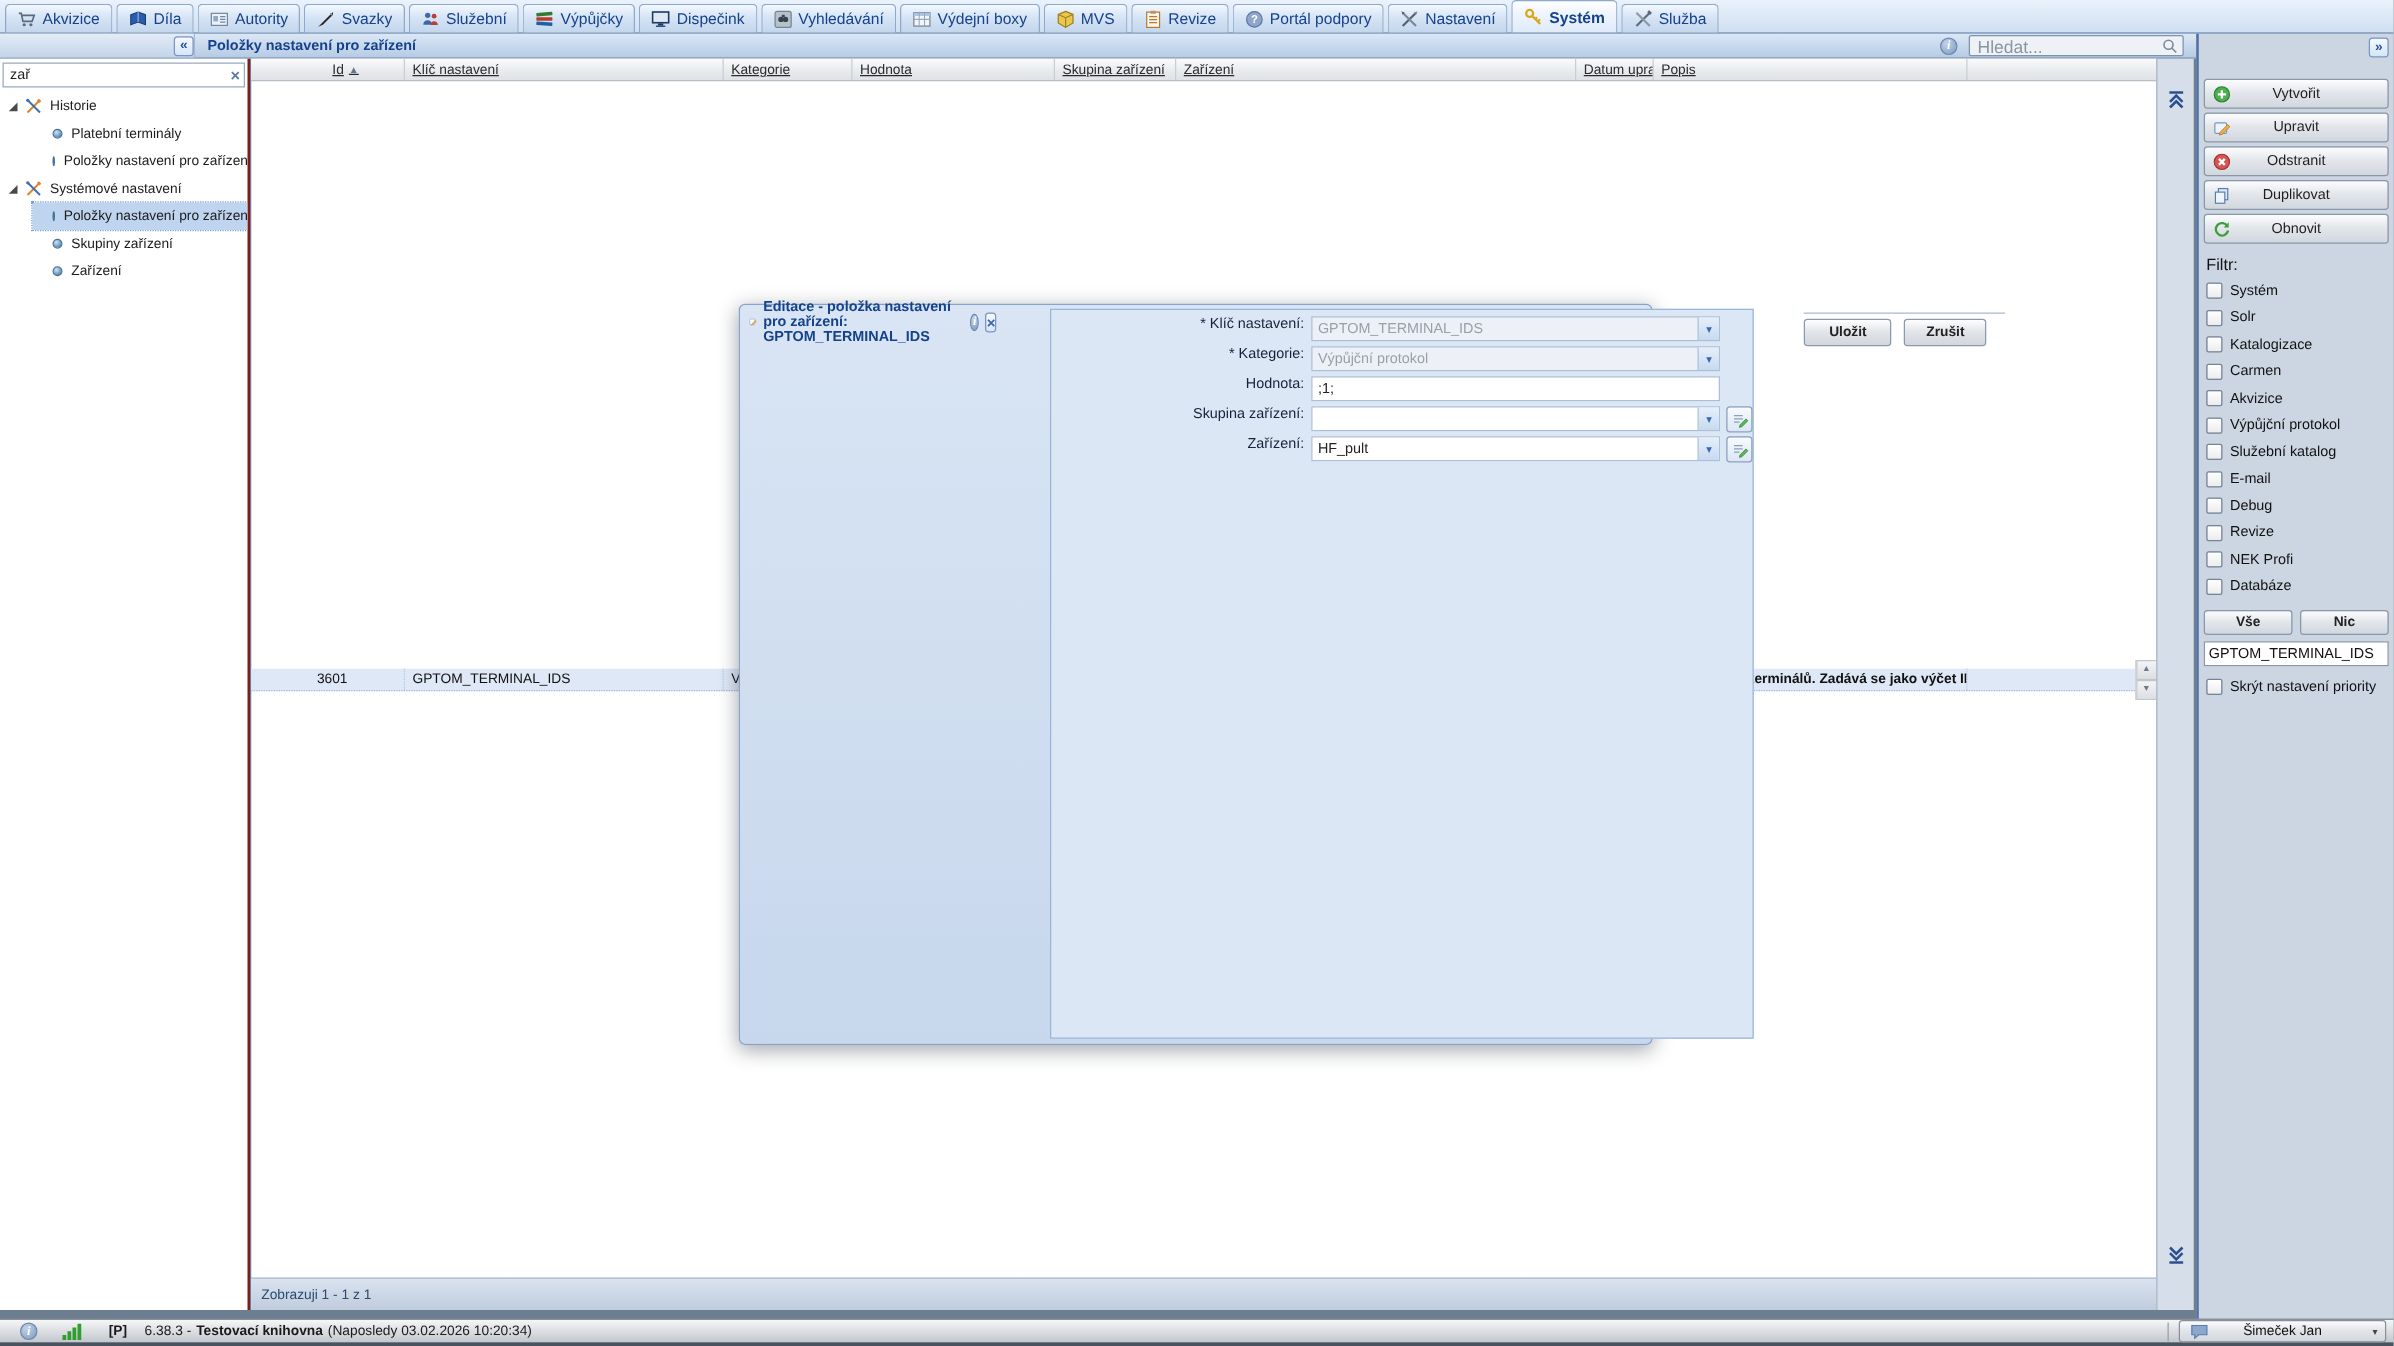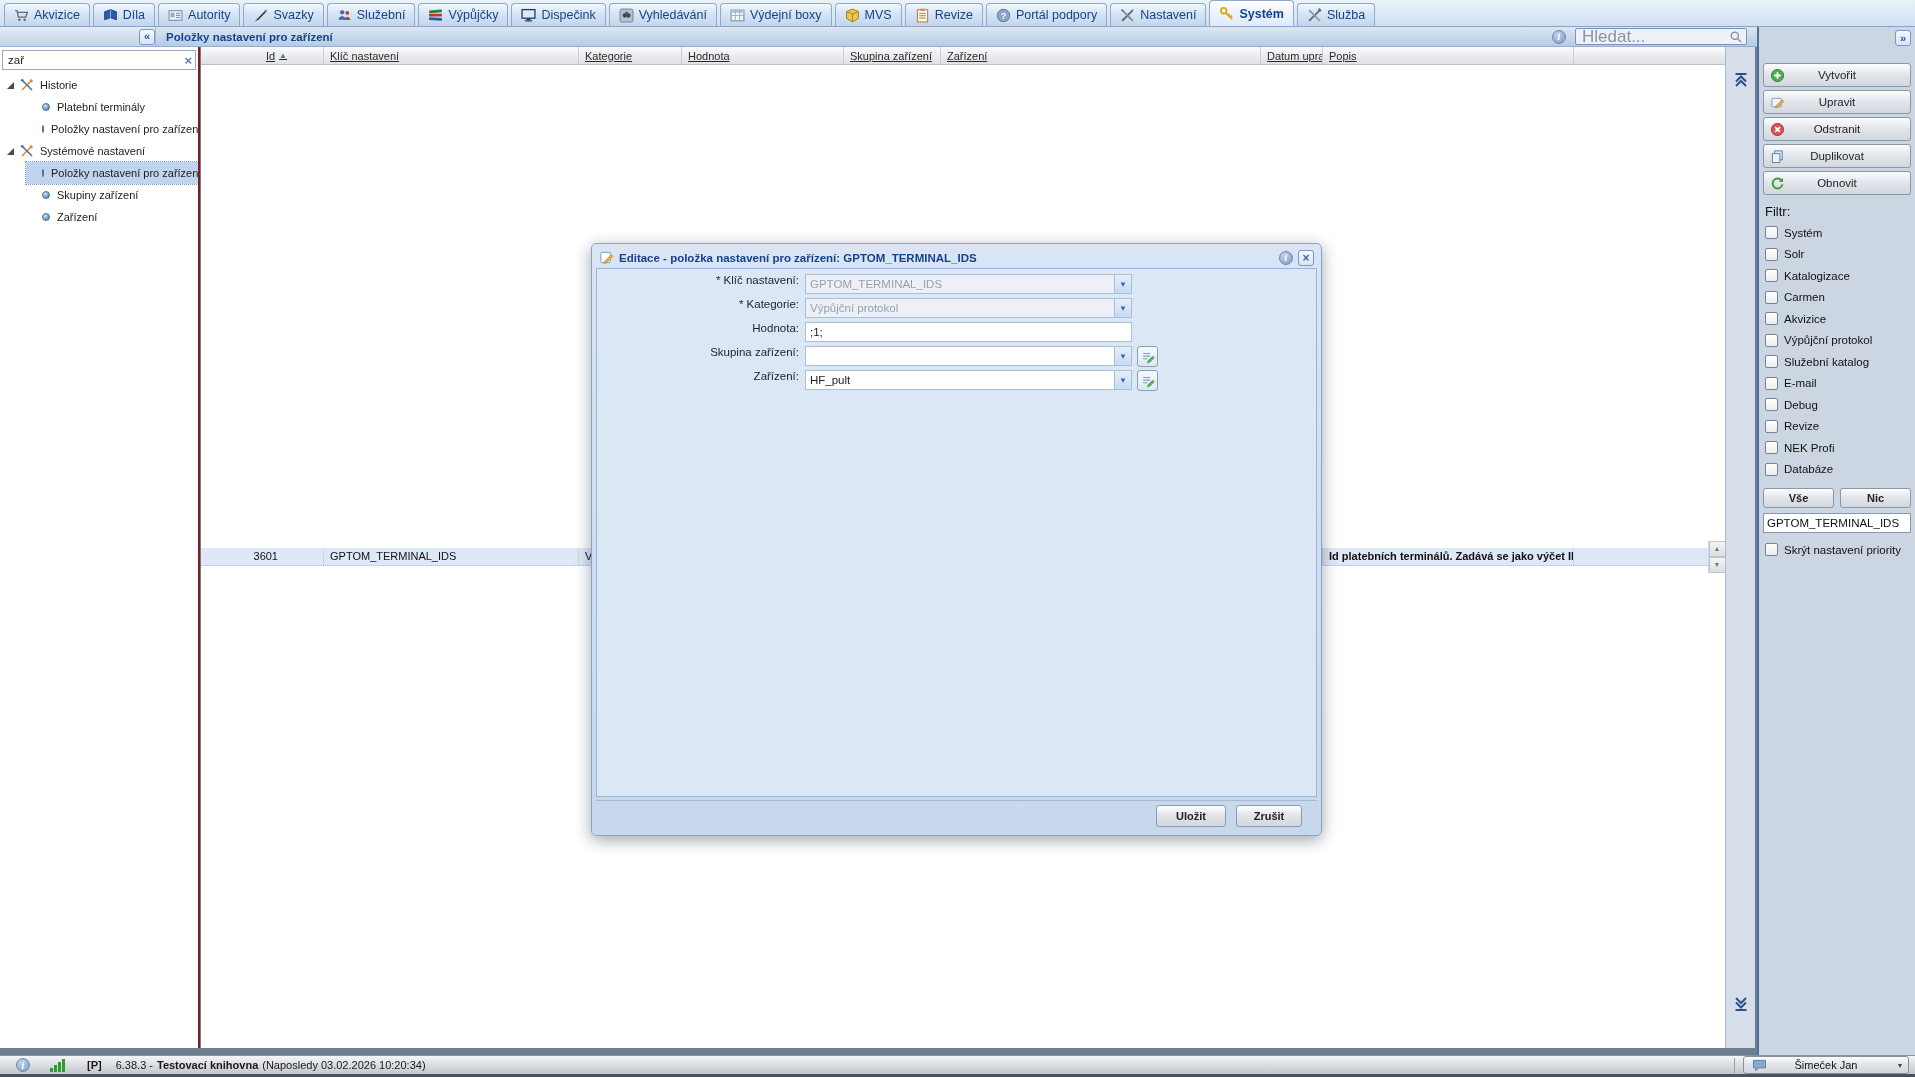--- a/index.html
+++ b/index.html
@@ -26,21 +26,21 @@
   .sq-btn { width:16px; height:16px; border:1px solid #7a96c2; border-radius:3px;
     background:linear-gradient(#f4f9ff,#d6e5f7); color:#2a52a0; font-weight:bold; font-size:11px;
     display:flex; align-items:center; justify-content:center; cursor:pointer; line-height:1; }
   .panel-title { margin-left:10px; font-weight:bold; font-size:11.5px; color:#15428b; }
   .hdr-right { margin-left:auto; display:flex; align-items:center; gap:9px; margin-right:10px; }
   .info-ic { width:14px; height:14px; border-radius:50%; border:1px solid #6d88ad;
     background:radial-gradient(circle at 35% 30%,#c2d3e8,#7e9cc4); color:#fff;
     font:italic bold 10px "Liberation Serif",serif; display:flex; align-items:center; justify-content:center; }
   .searchbox { width:172px; height:17px; border:1px solid #7d92ad; border-radius:2px;
     background:#eef2f7; display:flex; align-items:center; padding:0 3px 0 6px; }
-  .searchbox input { flex:1; border:none; outline:none; background:transparent; font-size:17px; color:#333; min-width:0; }
+  .searchbox input { flex:1; border:none; outline:none; background:transparent; font-size:14px; color:#333; min-width:0; }
   .searchbox input::placeholder { color:#8a94a2; }
 
   
   .sidebar { position:absolute; left:0; top:47px; width:200px; bottom:29px;
     background:#fff; border-right:2px solid #7f1d1d; overflow:hidden; }
   .side-search { margin:3px 2px; height:20px; border:1px solid #9aaabf; background:#fff;
     display:flex; align-items:center; padding:0 3px 0 5px; }
   .side-search input { flex:1; border:none; outline:none; font-size:11.5px; color:#222; min-width:0; }
   .xglyph { color:#5b7ba8; font-weight:bold; font-size:13px; cursor:pointer; line-height:1; }
   .tree { margin-top:4px; }
@@ -121,21 +121,21 @@
   .user-btn { width:166px; height:18px; margin:0 6px 0 8px; position:relative;
     background:linear-gradient(#fcfcfd,#e2e5ea 45%,#d3d7dd); border:1px solid #8a9097; border-radius:3px;
     display:flex; align-items:center; justify-content:center; font-size:11px; color:#111; cursor:pointer; }
   .user-btn svg { position:absolute; left:8px; width:15px; height:13px; }
   .user-btn .caret { position:absolute; right:6px; font-size:8px; color:#444; }
 
   
   .dialog { position:absolute; left:591px; top:243px; width:731px; height:593px;
     background:linear-gradient(#d9e5f4,#c7d7ec); border:1px solid #87a3c8; border-radius:5px;
     box-shadow:0 4px 16px rgba(20,30,50,.4); padding:3px 4px 4px 4px;
-    display:flex; flex-direction:column; z-index:50; }
+    display:flex; flex-direction:row; z-index:50;gap:40px; }
   .dlg-title { height:21px; display:flex; align-items:center; gap:5px; padding:0 3px;
     color:#15428b; font-weight:bold; font-size:11.5px; }
   .dlg-title .sp { flex:1; }
   .dlg-body { flex:1; background:#dce7f5; border:1px solid #99b5d8; padding-top:5px; }
   .frow { display:flex; margin-bottom:4px; height:20px; }
   .frow .flabel { width:208px; text-align:right; padding-right:6px; font-size:11.5px; color:#14233a; }
   .tinput { width:327px; height:20px; border:1px solid #aabfd8; padding:0 4px; font-size:11.5px; color:#222; background:#fff; }
   .combo { display:flex; width:327px; height:20px; border:1px solid #aabfd8; background:#fff; }
   .combo input { flex:1; border:none; outline:none; padding:0 4px; font-size:11.5px; color:#222; min-width:0; background:transparent; }
   .combo .arrow { width:17px; background:linear-gradient(#e6effb,#c6daf0); border-left:1px solid #aabfd8;
@@ -388,20 +388,23 @@
           <div class="gc c-pop bold">Id platebních terminálů. Zadává se jako výčet ID oddělený...</div>
           <div class="gc c-fill"></div>
         </div>
         <div class="gempty"></div>
       </div>
       <div class="vscroll">
         <div class="scr-btn">▲</div>
         <div class="scr-btn">▼</div>
       </div>
     </div>
+    <div class="pager">
+      <span>Zobrazuji 1 - 1 z 1</span>
+    </div>
   </section>
 
   <div class="jumpstrip">
     <button class="jump-btn">
       <svg width="14" height="15" viewBox="0 0 14 15">
           <rect x="1.5" y="1" width="11" height="2" fill="#2c4f92"></rect>
           <path d="M2 9.5L7 4.5l5 5M2 14l5-5 5 5" fill="none" stroke="#2c4f92" stroke-width="2"></path>
         </svg>
     </button>
     <button class="jump-btn">

